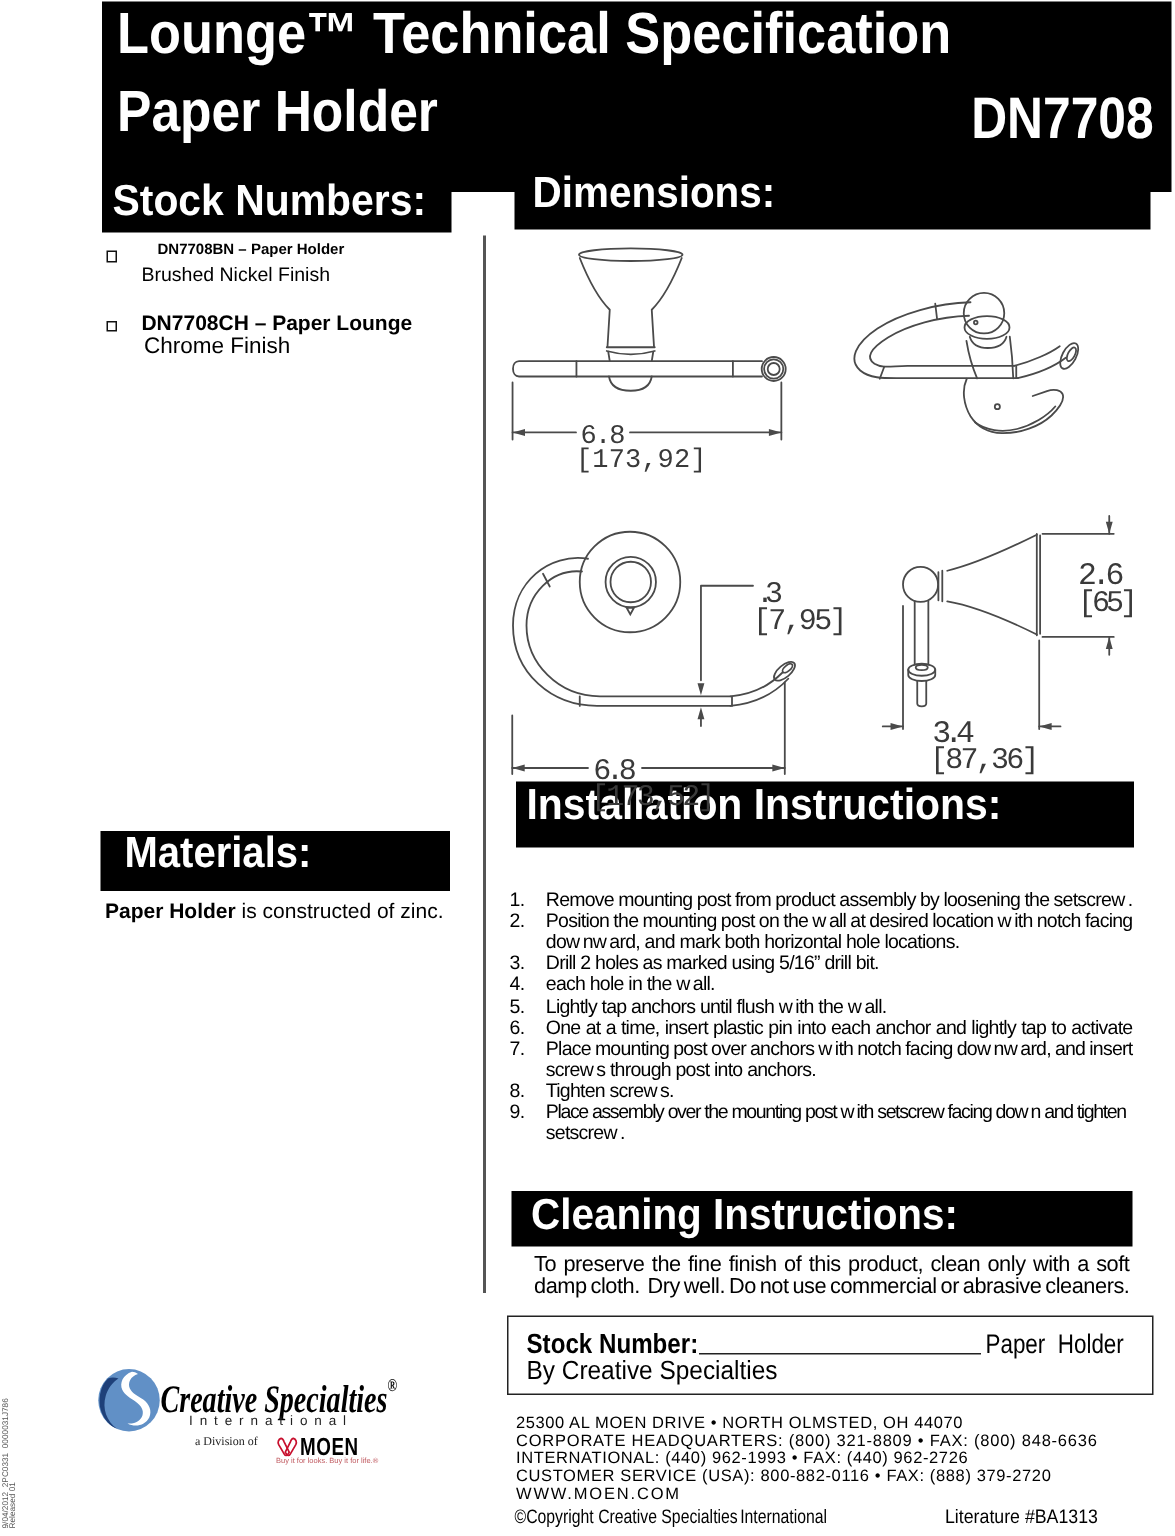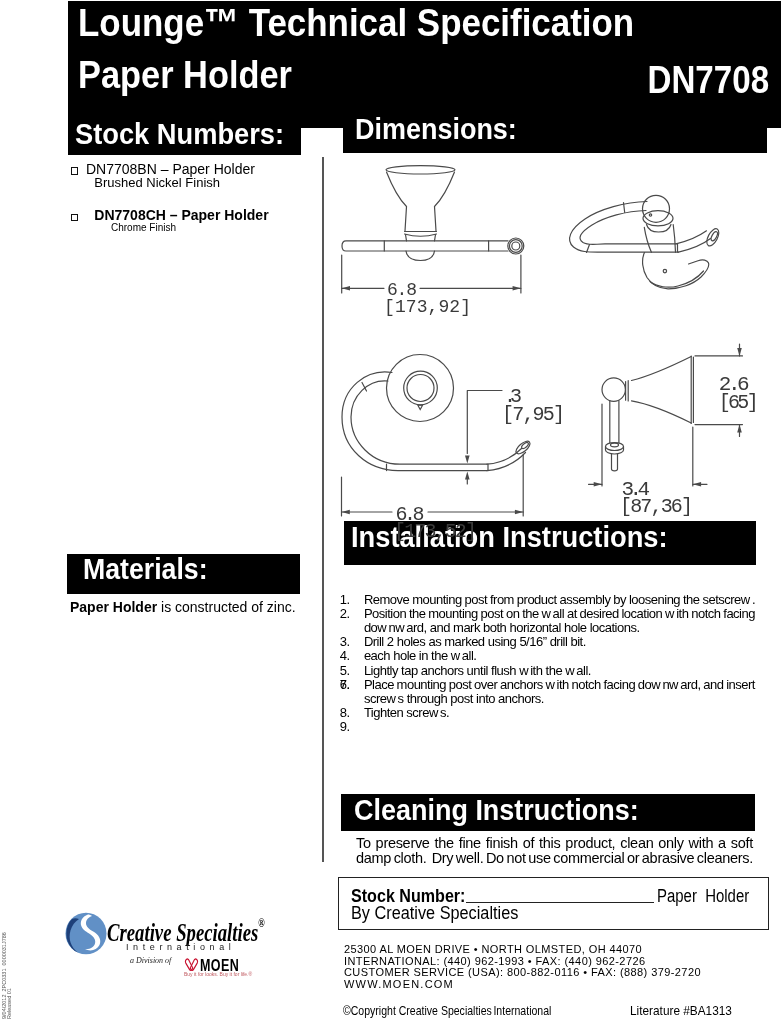--- a/index.html
+++ b/index.html
@@ -29,25 +29,25 @@
     <span style="left:15.3px;top:1.4px;font-size:29px;transform:scaleX(0.92);transform-origin:0 0">Materials:</span>
   </div>
 <div class="bar" style="left:343.7px;top:521px;width:412px;height:44px">
     <span style="left:7.8px;top:1.8px;font-size:29px;transform:scaleX(0.94);transform-origin:0 0">Installation Instructions:</span>
   </div>
 <div class="bar" style="left:341.4px;top:794.3px;width:414px;height:36.5px">
     <span style="left:12.5px;top:1.9px;font-size:29px;transform:scaleX(0.93);transform-origin:0 0">Cleaning Instructions:</span>
   </div>
 
 <div class="sq" style="left:70.6px;top:167.4px"></div>
-<div class="abs" style="left:86px;top:162.3px;font-size:14px;font-weight:normal">DN7708BN – Paper Holder</div>
+<div class="abs" style="left:105px;top:162.3px;font-size:10px;font-weight:bold">DN7708BN – Paper Holder</div>
 <div class="abs" style="left:94.3px;top:175.5px;font-size:13px">Brushed Nickel Finish</div>
 <div class="sq" style="left:70.6px;top:213.6px"></div>
-<div class="abs" style="left:94.3px;top:208px;font-size:14px;font-weight:bold">DN7708CH – Paper Holder</div>
-<div class="abs" style="left:111px;top:222.5px;font-size:10px">Chrome Finish</div>
+<div class="abs" style="left:94.3px;top:208px;font-size:14px;font-weight:bold">DN7708CH – Paper Lounge</div>
+<div class="abs" style="left:96px;top:222.5px;font-size:15px">Chrome Finish</div>
 
 <div style="position:absolute;left:321.5px;top:157px;width:2px;height:705px;background:#555"></div>
 
 <div class="abs" style="left:70px;top:599.9px;font-size:14px"><b>Paper Holder</b> is constructed of zinc.</div>
 
 <div style="position:absolute;left:339.7px;top:593.3px;width:415.3px;font-size:13px;letter-spacing:-0.5px">
   <div style="position:relative;padding-left:24.2px">
     <div style="position:absolute;left:0;top:0" class="ln">1.</div>
     <div class="ln jl" id="j1" style="word-spacing:-0.24px">Remove mounting post from product assembly by loosening the setscrew<span class="g2"></span>.</div>
   </div>
@@ -63,64 +63,68 @@
   <div style="position:relative;padding-left:24.2px">
     <div style="position:absolute;left:0;top:0" class="ln">4.</div>
     <div class="ln">each hole in the w<span class="g2"></span>all.</div>
   </div>
   <div style="position:relative;padding-left:24.2px">
     <div style="position:absolute;left:0;top:0" class="ln">5.</div>
     <div class="ln">Lightly tap anchors until flush w<span class="g2"></span>ith the w<span class="g2"></span>all.</div>
   </div>
   <div style="position:relative;padding-left:24.2px">
     <div style="position:absolute;left:0;top:0" class="ln">6.</div>
+    <div class="ln jl" id="j6" style="word-spacing:0.37px">One at a time, insert plastic pin into each anchor and lightly tap to activate</div>
   </div>
   <div style="position:relative;padding-left:24.2px">
     <div style="position:absolute;left:0;top:0" class="ln">7.</div>
     <div class="ln jl" id="j7" style="word-spacing:-0.42px">Place mounting post over anchors w<span class="g2"></span>ith notch facing dow<span class="g2"></span>nw<span class="g2"></span>ard, and insert</div>
     <div class="ln">screw<span class="g2"></span>s through post into anchors.</div>
   </div>
   <div style="position:relative;padding-left:24.2px">
     <div style="position:absolute;left:0;top:0" class="ln">8.</div>
     <div class="ln">Tighten screw<span class="g2"></span>s.</div>
   </div>
   <div style="position:relative;padding-left:24.2px">
     <div style="position:absolute;left:0;top:0" class="ln">9.</div>
+    <div class="ln jl" id="j9" style="word-spacing:0.03px;letter-spacing:-0.9px">Place assembly over the mounting post w<span class="g2"></span>ith setscrew facing dow<span class="g2"></span>n and tighten</div>
+    <div class="ln">setscrew<span class="g2"></span>.</div>
   </div>
 </div>
 
 <div style="position:absolute;left:356px;top:836px;width:397px;font-size:14.5px;letter-spacing:-0.3px">
   <div style="line-height:15.2px;word-spacing:1.17px" class="jl" id="c1">To preserve the fine finish of this product, clean only with a soft</div>
   <div style="line-height:15.2px;word-spacing:-1.16px" class="jl" id="c2">damp cloth.&nbsp; Dry well. Do not use commercial or abrasive cleaners.</div>
 </div>
 
 <div style="position:absolute;left:337.5px;top:876.5px;width:429px;height:51.5px;border:1.5px solid #222"></div>
 <div class="abs" style="left:351.4px;top:886.5px;font-size:18.5px;font-weight:bold;transform:scaleX(0.87);transform-origin:0 0">Stock Number:</div>
 <div style="position:absolute;left:466px;top:901.5px;width:188px;height:1.5px;background:#222"></div>
 <div class="abs" style="left:656.8px;top:887px;font-size:18px;transform:scaleX(0.83);transform-origin:0 0">Paper&nbsp;&nbsp;Holder</div>
 <div class="abs" style="left:351.4px;top:905.3px;font-size:17.5px;transform:scaleX(0.93);transform-origin:0 0">By Creative Specialties</div>
 
 <div class="abs" style="left:344px;top:944.2px;font-size:11px;line-height:11.62px">
 <div id="al1" style="letter-spacing:0.396px">25300 AL MOEN DRIVE • NORTH OLMSTED, OH 44070</div>
+<div id="al2" style="letter-spacing:0.516px">CORPORATE HEADQUARTERS: (800) 321-8809 • FAX: (800) 848-6636</div>
 <div id="al3" style="letter-spacing:0.409px">INTERNATIONAL: (440) 962-1993 • FAX: (440) 962-2726</div>
 <div id="al4" style="letter-spacing:0.417px">CUSTOMER SERVICE (USA): 800-882-0116 • FAX: (888) 379-2720</div>
 <div id="al5" style="letter-spacing:1.22px">WWW.MOEN.COM</div>
 </div>
 
 <div class="abs" style="left:343.2px;top:1003.6px;font-size:13px;transform:scaleX(0.81);transform-origin:0 0">©Copyright Creative Specialties<span style="margin-left:2px">International</span></div>
 <div class="abs" style="left:630px;top:1003.6px;font-size:13px;transform:scaleX(0.91);transform-origin:0 0">Literature #BA1313</div>
 
 <svg style="position:absolute;left:63px;top:910px" width="46" height="48" viewBox="0 0 46 48">
   <ellipse cx="23" cy="23.5" rx="20.5" ry="20.8" fill="#6190c6"></ellipse>
   <path d="M9,9 C3.5,14 2,24 4.5,31 C6.5,36.5 10,40.5 15,42.5 C8,37.5 5,29 7.5,20.5 C9,15.5 12,11.5 16,9 C13.5,8 11,8 9,9 Z" fill="#1e4079"></path>
   <path d="M25,4.5 C19,6.5 16.5,12 18.5,16.5 C20,20 24,22 27.5,24.5 C31,27 33,30 32,33.5 C31,37 27,39.5 22,39 C27.5,42 34,40 36.5,35 C38.5,30.5 36.5,26 32.5,23 C29,20.5 25,19 23.5,15.5 C22,12 24,7.5 29,6 C27.5,5 26.5,4.5 25,4.5 Z" fill="#fff"></path>
 </svg>
 <div class="abs" style="left:107px;top:917px;font-size:26px;font-family:'Liberation Serif',serif;font-style:italic;font-weight:bold;transform:scaleX(0.72);transform-origin:0 0">Creative Specialties<span style="font-size:12px;vertical-align:14px">®</span></div>
 <div class="abs" style="left:126px;top:943px;font-size:9px;letter-spacing:4.6px;color:#222">International</div>
-<div class="abs" style="left:130px;top:957px;font-size:8px;font-family:'Liberation Serif',serif;font-style:italic;color:#222">a Division of</div>
+<div class="abs" style="left:130px;top:957px;font-size:8px;font-family:'Liberation Serif',serif;color:#222">a Division of</div>
 <svg style="position:absolute;left:183.5px;top:956.5px" width="15" height="15" viewBox="0 0 15 15">
   <path d="M3.4,1.9 C1.7,2.4 0.9,4.4 1.8,6.1 L5.6,12.6 C6.2,13.6 7.3,13.5 7.9,12.6 L8.8,11.1 L5.4,4.2 C4.9,2.8 4.4,1.9 3.4,1.9 Z" fill="none" stroke="#c8102e" stroke-width="1.15"></path>
   <path d="M11.6,1.9 C13.3,2.4 14.1,4.4 13.2,6.1 L9.4,12.6 C8.8,13.6 7.7,13.5 7.1,12.6 L6.2,11.1 L9.6,4.2 C10.1,2.8 10.6,1.9 11.6,1.9 Z" fill="none" stroke="#c8102e" stroke-width="1.15"></path>
 </svg>
 <div class="abs" style="left:200px;top:956.6px;font-size:16.5px;font-weight:bold;letter-spacing:0.5px;transform:scaleX(0.76);transform-origin:0 0">MOEN</div>
 <div class="abs" style="left:184px;top:971.5px;font-size:5px;color:#c05a60">Buy it for looks. Buy it for life.®</div>
 
 <svg style="position:absolute;left:330px;top:158px" width="453" height="390" viewBox="330 158 453 390" fill="none" stroke="#4a4a4a" stroke-width="1.2" stroke-linecap="round">
 
 <g>

